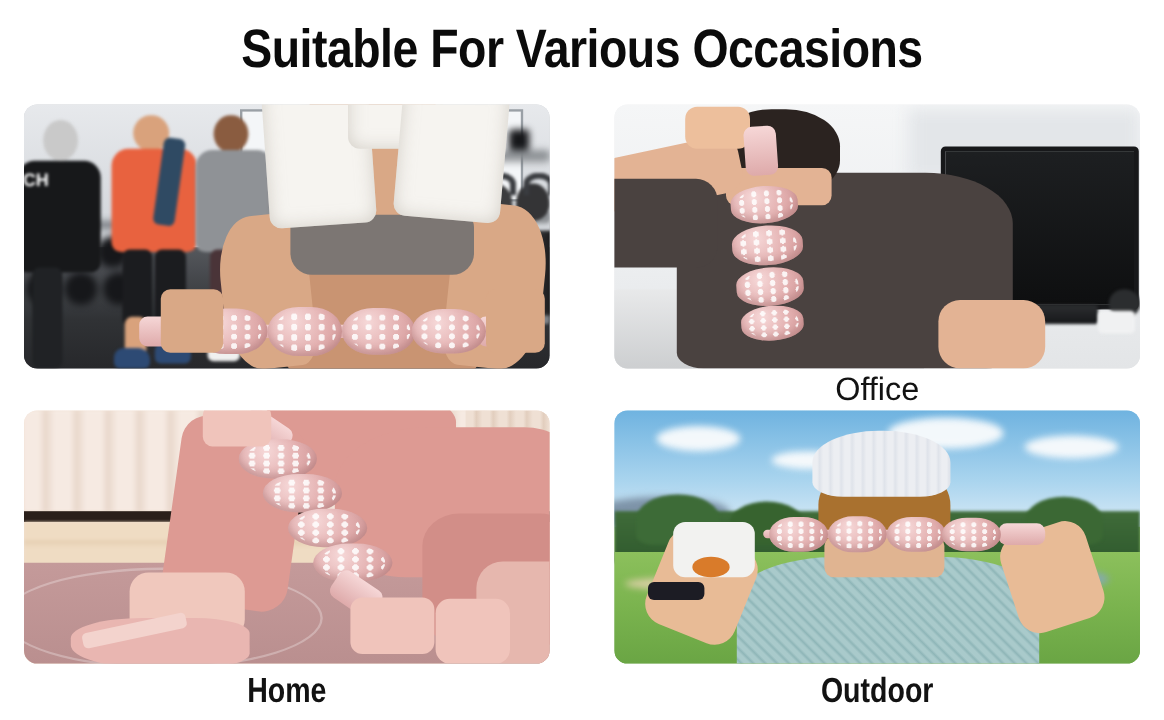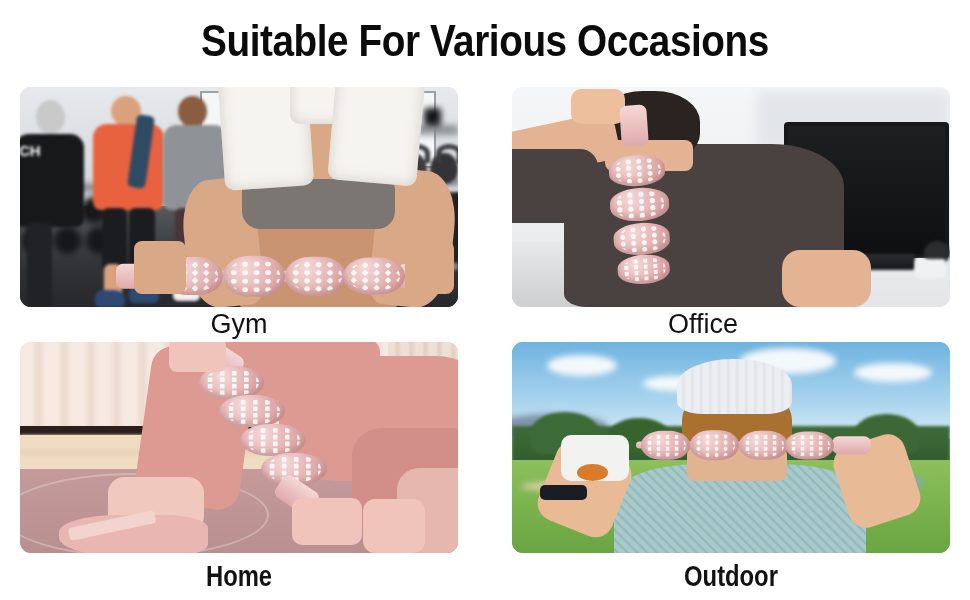--- a/index.html
+++ b/index.html
@@ -230,21 +230,20 @@
         <div class="grip" style="left:87%;width:13%;height:56%;"></div>
         <div class="ball" style="left:14%;width:19%;height:86%;"></div>
         <div class="ball" style="left:33%;width:19%;height:92%;"></div>
         <div class="ball" style="left:52%;width:19%;height:88%;"></div>
         <div class="ball" style="left:70%;width:19%;height:84%;"></div>
       </div>
       <div class="lyr w-skin" style="left:26%;top:70%;width:12%;height:24%;border-radius:8px;"></div>
       <div class="lyr w-skin" style="left:88%;top:70%;width:11%;height:24%;border-radius:8px;"></div>
     </div>
   </div>
-  <div class="caption reg" style="top:309px;left:20px;width:438px;">Gym</div>
 
   <div class="cell" style="left:512px;top:87px;width:438px;height:220px;">
     <div class="panel office">
 
       <div class="lyr off-wall"></div>
       <div class="lyr blur3" style="left:56%;top:2%;width:44%;height:26%;background:#e3e6e9;"></div>
       <div class="lyr blur2" style="left:62%;top:72%;width:38%;height:6%;background:#dfe2e5;"></div>
 
       <div class="monitor" style="left:62%;top:16%;width:36%;height:58%;"></div>
       <div class="kbd blur1" style="left:66%;top:76%;width:26%;"></div>
@@ -267,21 +266,21 @@
 
       <div class="roller" style="left:22%;top:8%;width:14%;height:84%;transform:rotate(-4deg);">
         <div class="lyr grip" style="left:50%;top:0;transform:translateX(-50%);width:44%;height:22%;"></div>
         <div class="ball" style="left:50%;top:27%;transform:translate(-50%,0);width:92%;height:17%;border-radius:50%/42%;"></div>
         <div class="ball" style="left:50%;top:45%;transform:translate(-50%,0);width:96%;height:18%;border-radius:50%/42%;"></div>
         <div class="ball" style="left:50%;top:64%;transform:translate(-50%,0);width:92%;height:17%;border-radius:50%/42%;"></div>
         <div class="ball" style="left:50%;top:81%;transform:translate(-50%,0);width:86%;height:16%;border-radius:50%/42%;"></div>
       </div>
     </div>
   </div>
-  <div class="caption reg" style="top:309px;left:484px;width:438px;">Office</div>
+  <div class="caption reg" style="top:309px;left:512px;width:438px;">Office</div>
 
   <div class="cell" style="left:20px;top:342px;width:438px;height:211px;">
     <div class="panel home">
 
       <div class="lyr curtain blur1"></div>
       <div class="lyr" style="left:84%;top:0;width:16%;height:42%;
            background:repeating-linear-gradient(90deg,#efe0d4 0px,#efe0d4 6px,#e2cebe 9px,#efe0d4 14px);"></div>
       <div class="baseboard" style="top:40%;width:100%;"></div>
       <div class="lyr wood blur1" style="top:44%;height:56%;"></div>
 

